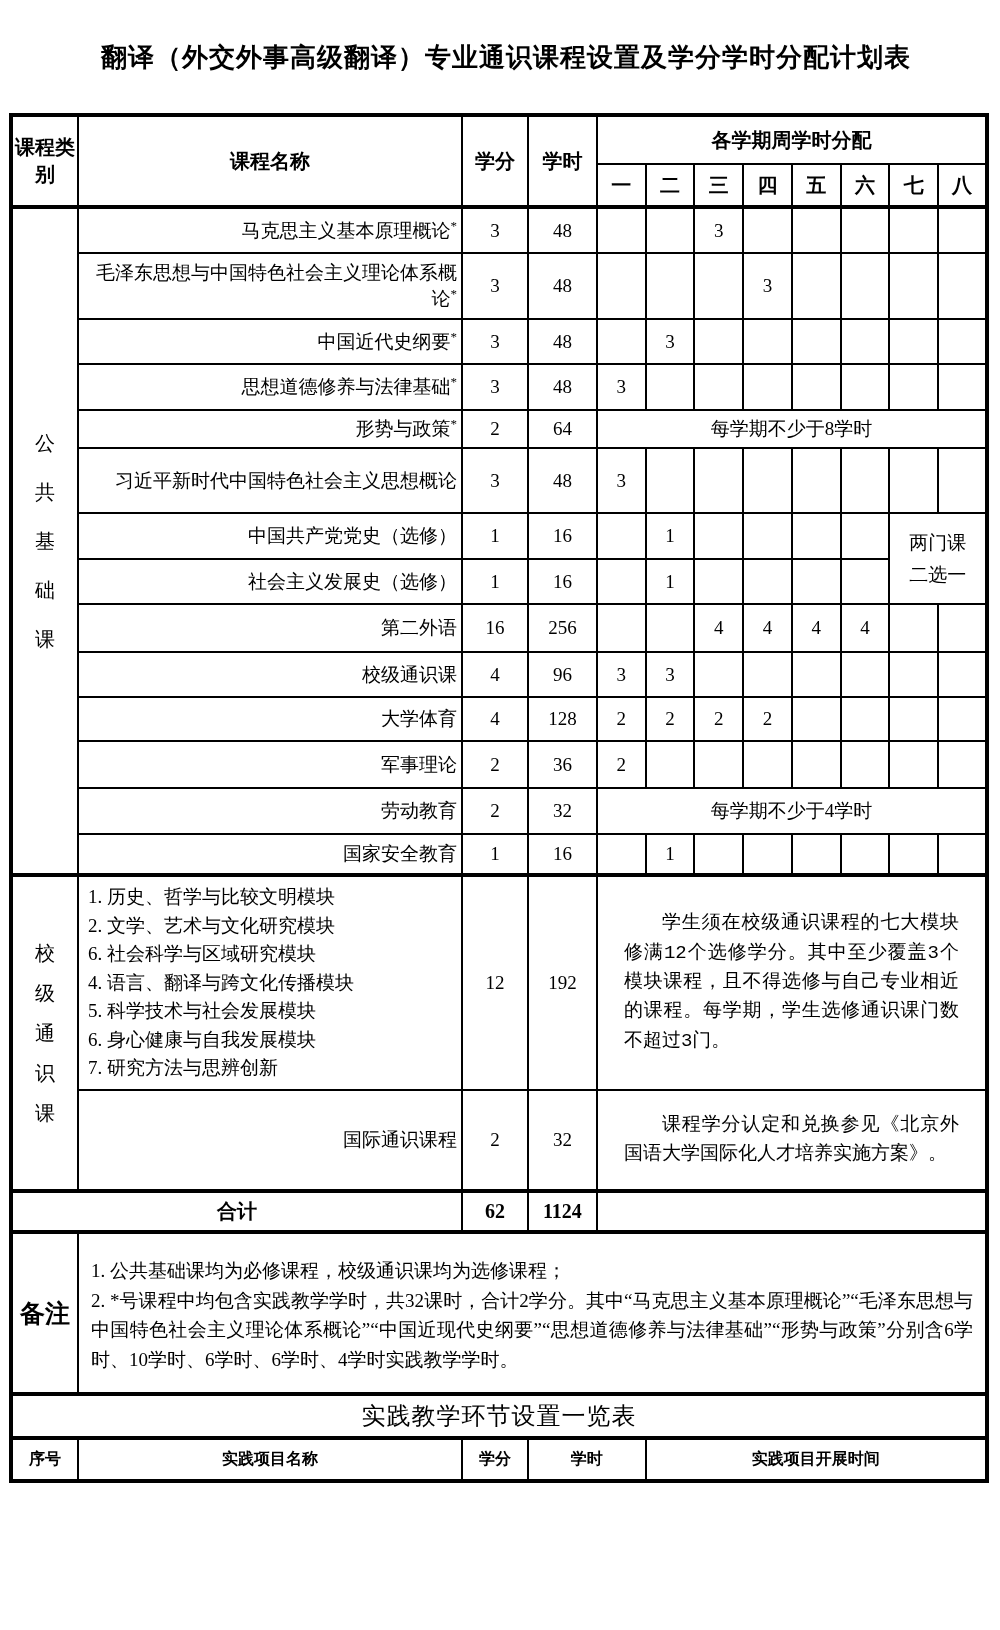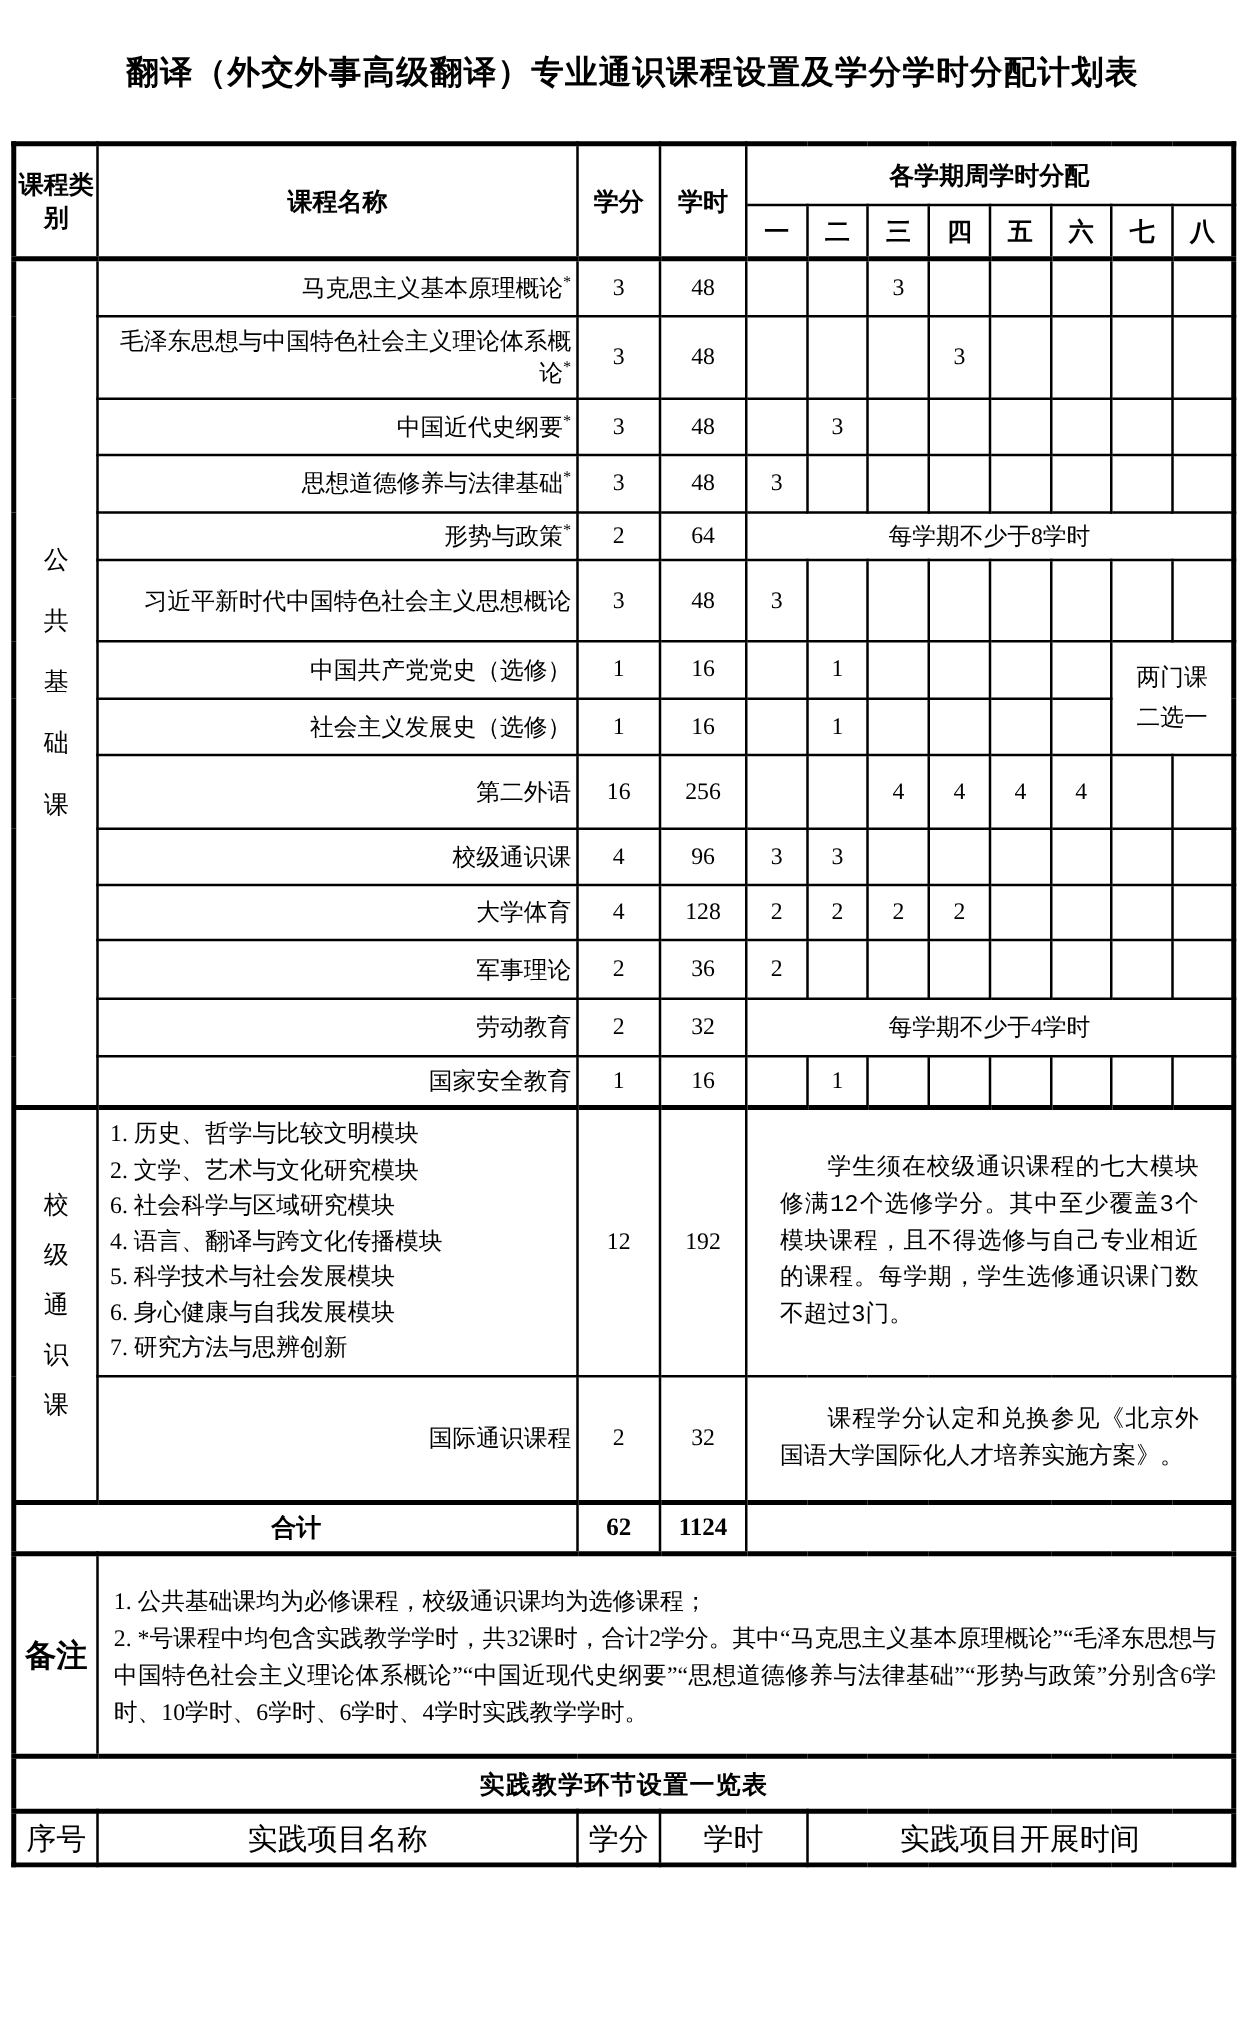--- a/index.html
+++ b/index.html
@@ -30,22 +30,22 @@
   .modules-cell{text-align:left;padding:6px 4px 6px 9px;}
   .modules-cell div{line-height:1.5;white-space:nowrap;}
   .note-par{
     text-align:justify;text-indent:2em;
     margin:16px;padding:2px 6px;line-height:1.55;font-family:Liberation Mono, monospace;
   }
   .total-label,.total-num{font-weight:bold;font-size:20px;}
   .remark-label{font-weight:bold;font-size:25px;}
   .remark-cell{text-align:left;padding:10px 12px 6px 12px;}
   .remark-cell div{line-height:1.57;text-align:justify;}
-  .practice-title{font-weight:bold;font-size:20px;letter-spacing:1px;}
-  .practice-head{font-weight:normal;font-size:24px;}
+  .practice-title{font-weight:normal;font-size:24px;letter-spacing:1px;}
+  .practice-head{font-weight:bold;font-size:16px;}
 </style>
 </head>
 <body>
 
 <div class="page-title">翻译（外交外事高级翻译）专业通识课程设置及学分学时分配计划表</div>
 
 <table class="main">
   <colgroup>
     <col style="width:66px">
       <col style="width:378px">
@@ -174,21 +174,21 @@
       <td class="name-cell"><span>社会主义发展史（选修）</span><span class="star"></span></td>
       <td>1</td>
       <td>16</td>
       <td></td>
       <td>1</td>
       <td></td>
       <td></td>
       <td></td>
       <td></td>
     </tr>
-    <tr style="height:59px">
+    <tr style="height:48px">
       <td class="name-cell"><span>第二外语</span><span class="star"></span></td>
       <td>16</td>
       <td>256</td>
       <td></td>
       <td></td>
       <td>4</td>
       <td>4</td>
       <td>4</td>
       <td>4</td>
       <td></td>

